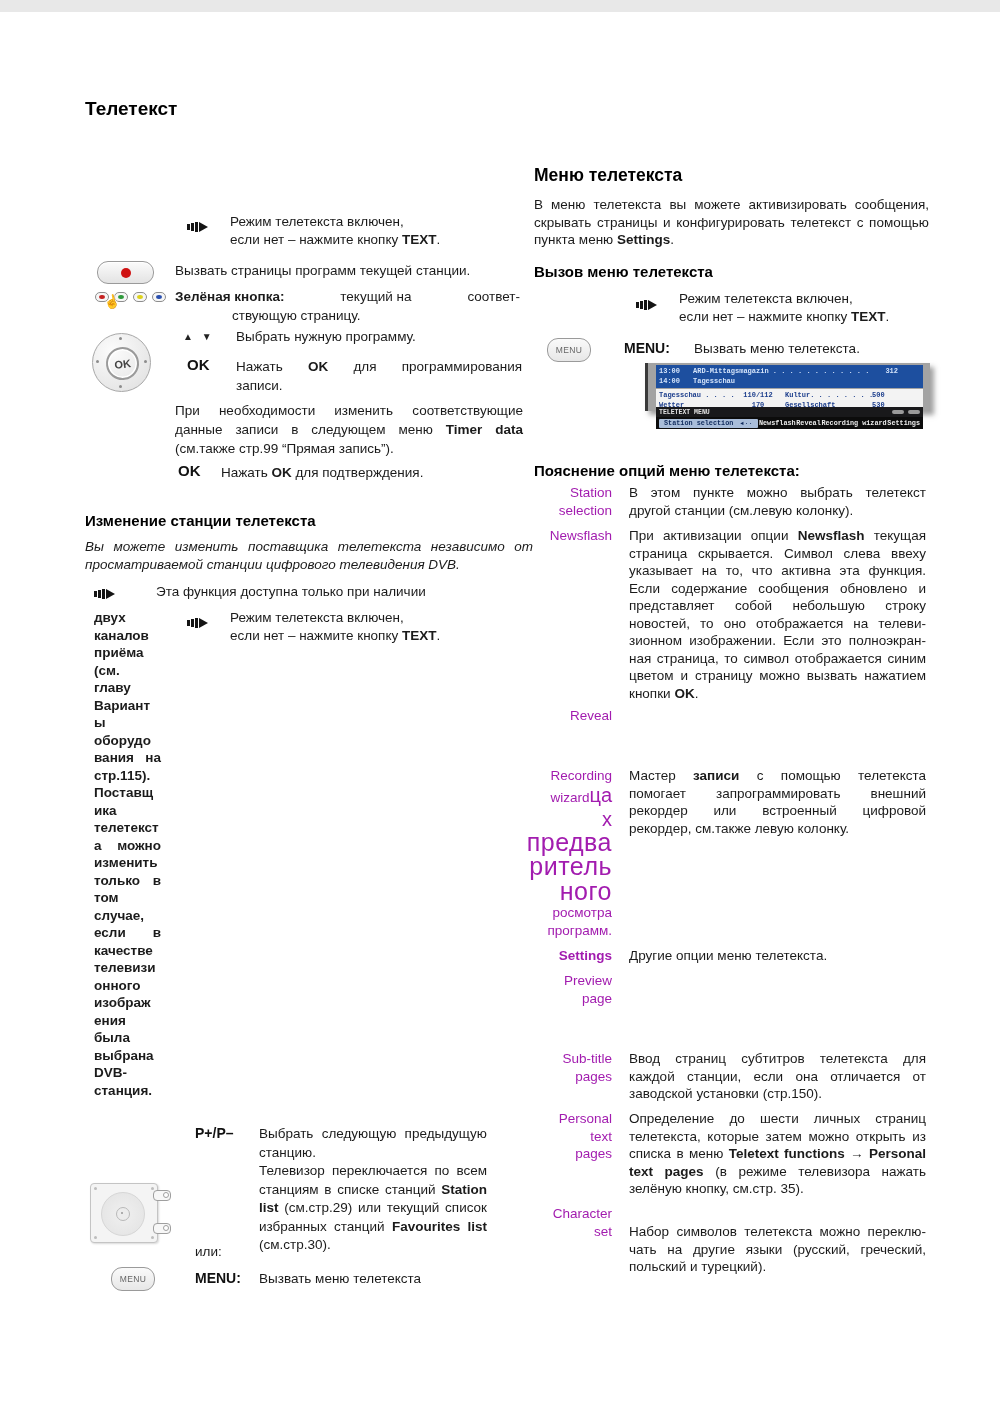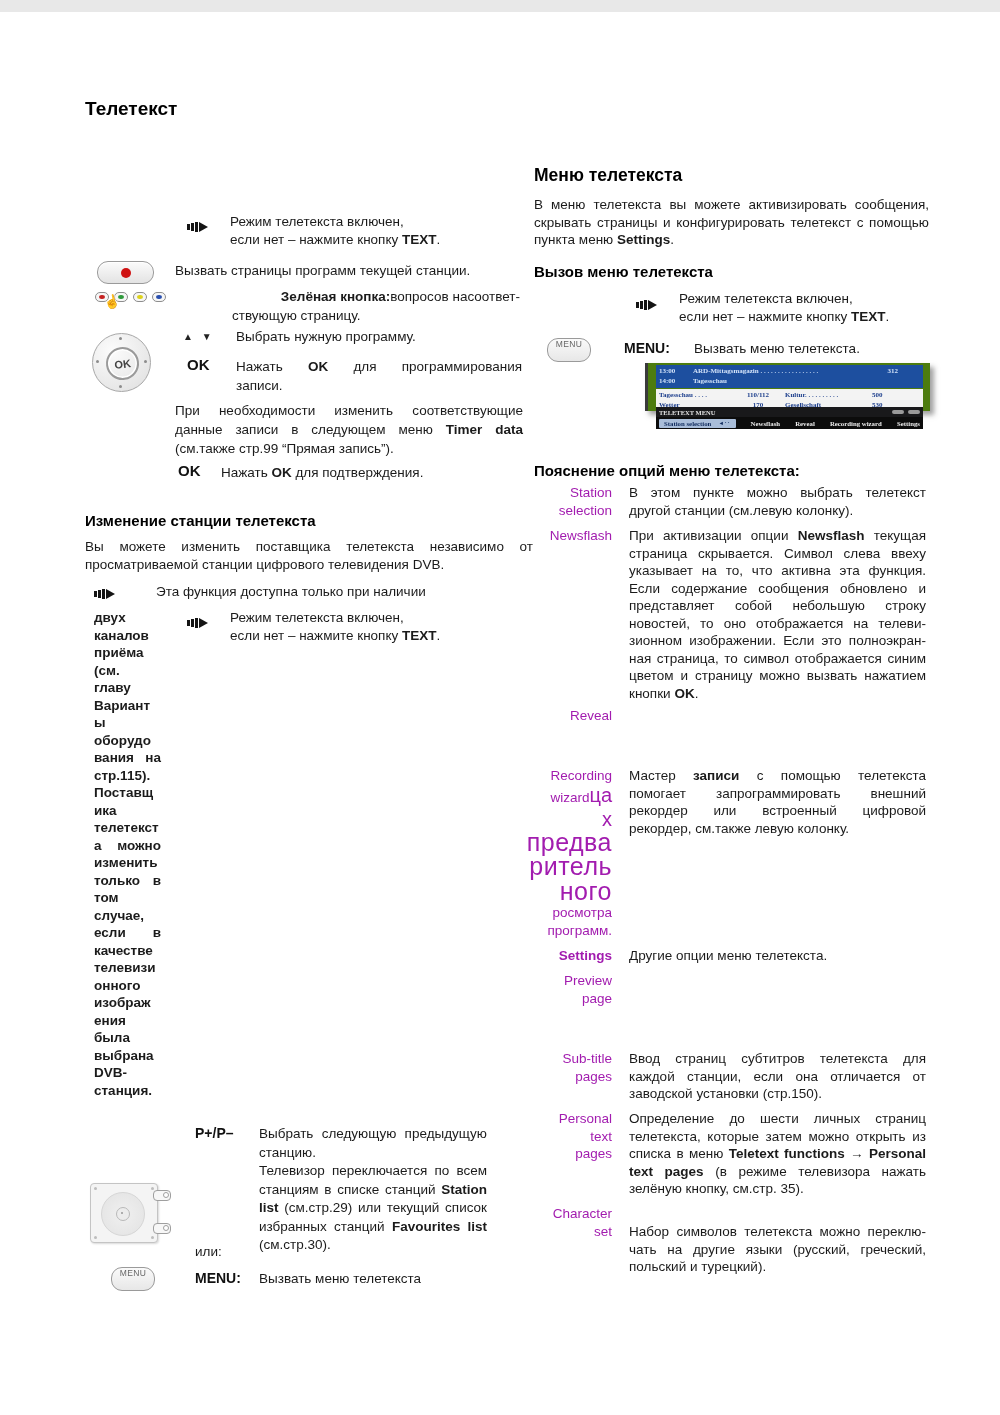--- a/index.html
+++ b/index.html
@@ -46,21 +46,21 @@
   .okdial .dot{position:absolute;width:3px;height:3px;border-radius:50%;background:#8c8c8c;}
   .okdial .n{left:26px;top:3px;}.okdial .s{left:26px;bottom:3px;}
   .okdial .w{left:3px;top:26px;}.okdial .e{right:3px;top:26px;}
   .okdial .inner{position:absolute;left:13px;top:13px;width:29px;height:29px;border-radius:50%;
                  border:2px solid #9a9a9a;box-shadow:inset 0 0 0 1.5px #fff;
                  display:flex;align-items:center;justify-content:center;
                  font-size:11px;font-weight:700;color:#444;transform:rotate(-8deg);}
 
   
   .menubtn{width:42px;height:22px;border:1.6px solid #9a9a9a;border-radius:11px;
-           background:linear-gradient(#fafafa,#e7e7e7);display:flex;align-items:flex-start;justify-content:center;
+           background:linear-gradient(#fafafa,#e7e7e7);display:flex;align-items:center;justify-content:center;
            font-size:8.5px;letter-spacing:.4px;color:#666;font-weight:400;}
 
   
   .knob{width:66px;height:58px;background:#f4f4f4;border:1px solid #c4c4c4;border-radius:4px;position:relative;
         box-shadow:1px 1px 2px rgba(0,0,0,.15);}
   .knob .ring{position:absolute;left:10px;top:8px;width:42px;height:42px;border-radius:50%;
               border:1px solid #d6d6d6;background:radial-gradient(#f0f0f0,#e2e2e2);}
   .knob .hub{position:absolute;left:25px;top:23px;width:12px;height:12px;border-radius:50%;
              border:1px solid #b9b9b9;background:#ececec;}
   .knob .hub:after{content:"";position:absolute;left:4px;top:4px;width:2px;height:2px;border-radius:50%;background:#999;}
@@ -72,23 +72,23 @@
   .def-label{position:absolute;left:517px;width:95px;font-size:13.5px;line-height:17.5px;
              color:#a21caf;text-align:right;white-space:pre-wrap;}
   .def-text{position:absolute;left:629px;width:297px;font-size:13.5px;line-height:17.5px;
             text-align:justify;white-space:pre-wrap;}
 
   
   .wmark{font-size:46px;font-style:italic;font-weight:600;color:#d3241c;letter-spacing:1px;z-index:6;
          font-family:"DejaVu Sans",sans-serif;}
 
   
-  .tvshot{position:absolute;left:645px;top:351px;width:285px;height:48px;background:#4d7c0f;
+  .tvshot{position:absolute;left:645px;top:351px;width:285px;height:48px;background:#a3a3a3;
           border-left:3px solid #3a3a3a;padding:2px 7px 0 8px;box-sizing:border-box;
-          box-shadow:4px 4px 5px rgba(110,110,110,.65);font-family:Liberation Serif, serif;font-weight:700;}
+          box-shadow:4px 4px 5px rgba(110,110,110,.65);font-family:Liberation Mono, monospace;font-weight:700;}
   .tv-blue{height:22px;background:#1d4f9f;color:#d3e3fa;padding:1px 3px 0 3px;}
   .tvrow{display:flex;font-size:7px;line-height:10px;white-space:nowrap;overflow:hidden;}
   .tvrow .c-time{width:26px;flex:none;}
   .tvrow .c-title{flex:1;margin-left:8px;overflow:hidden;}
   .tvrow .c-page{width:26px;flex:none;text-align:right;margin-right:22px;}
   .tv-white{height:13px;background:#f3f3f3;color:#1c3e8c;margin-top:1px;padding:1px 3px 4px 3px;overflow:hidden;}
   .tvrow .w1{width:82px;flex:none;overflow:hidden;}
   .tvrow .w2{width:34px;flex:none;text-align:center;}
   .tvrow .w3{flex:1;margin-left:10px;overflow:hidden;}
   .tvrow .w4{width:26px;flex:none;text-align:left;margin-right:22px;}
@@ -133,23 +133,23 @@
       </span>
     <span class="cbtn">
         <i style="background:#ddd21c;"></i>
       </span>
     <span class="cbtn">
         <i style="background:#2a4fae;"></i>
       </span>
   </div>
   <span class="hand abs" style="left:104px;top:283px;">☝</span>
 
-  <div class="abs body" style="left:175px;top:276px;width:345px;display:flex;justify-content:flex-end;">
+  <div class="abs body" style="left:175px;top:276px;width:345px;display:flex;justify-content:space-between;">
     <span class="b">Зелёная кнопка:</span>
-    <span>вопросов на</span>
+    <span>текущий на</span>
     <span>соответ-</span>
   </div>
   <div class="abs body" style="left:232px;top:295px;">ствующую страницу.</div>
 
   <div class="abs okdial" style="left:92px;top:321px;">
     <span class="dot n"></span>
       <span class="dot e"></span>
       <span class="dot s"></span>
       <span class="dot w"></span>
     <span class="inner">OK</span>
@@ -161,21 +161,21 @@
   <div class="abs key" style="left:187px;top:344px;font-size:15px;">OK</div>
   <div class="abs body19 pre jlast" style="left:236px;top:345px;width:286px;"><span>Нажать </span><span class="b">OK</span><span> для программирования
 записи.</span></div>
 
   <div class="abs body19 just" style="left:175px;top:389px;width:348px;"><span>При необходимости изменить соответствующие данные записи в следующем меню </span><span class="b">Timer data</span><span> (см.также стр.99 “Прямая запись”).</span></div>
 
   <div class="abs key" style="left:178px;top:450px;font-size:15px;">OK</div>
   <div class="abs body" style="left:221px;top:452px;"><span>Нажать </span><span class="b">OK</span><span> для подтверждения.</span></div>
 
   <div class="abs h3" style="left:85px;top:498px;">Изменение станции телетекста</div>
-  <div class="abs body just" style="left:85px;top:526px;width:448px;line-height:17.5px;">Вы можете изменить поставщика телетекста независимо от просматриваемой станции цифрового телевидения DVB.</div>
+  <div class="abs body just" style="left:85px;top:526px;width:448px;line-height:17.5px;font-style:italic;">Вы можете изменить поставщика телетекста независимо от просматриваемой станции цифрового телевидения DVB.</div>
 
   <span class="abs warrow" style="left:94px;top:577px;">
       <i class="s1"></i>
       <i class="s2"></i>
       <i class="s3"></i>
       <u></u>
     </span>
   <div class="abs body" style="left:156px;top:571px;">Эта функция доступна только при наличии</div>
 
   <div class="abs pre jlast" style="left:94px;top:597px;width:67px;font-size:13.5px;line-height:17.5px;font-weight:700;">двух

